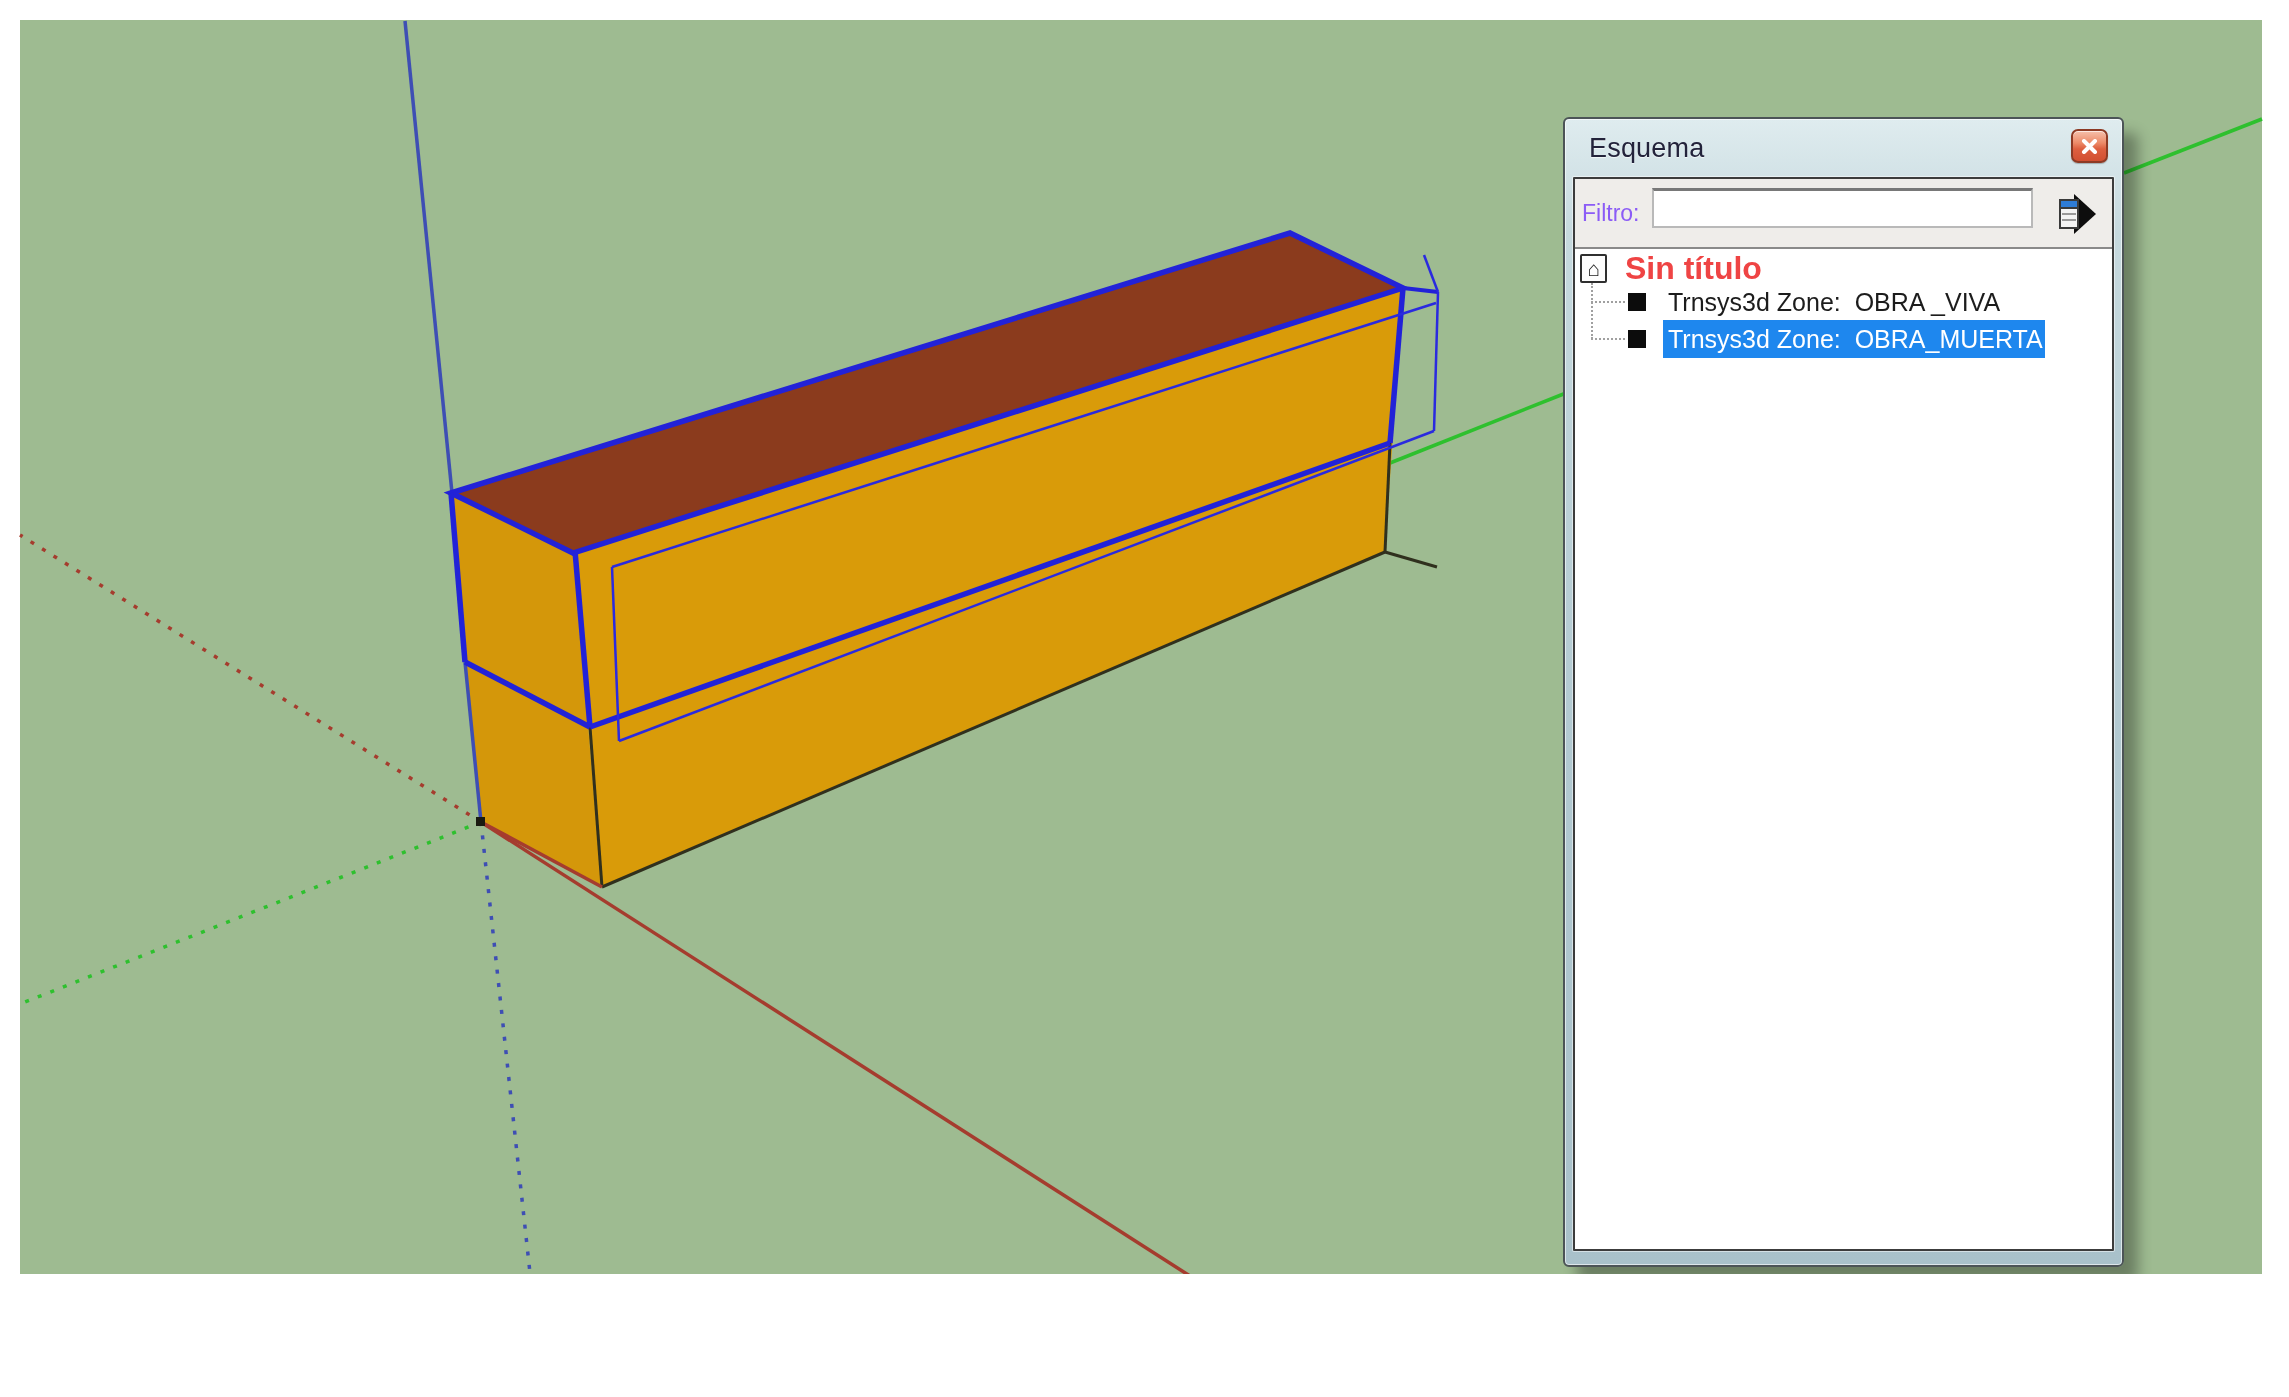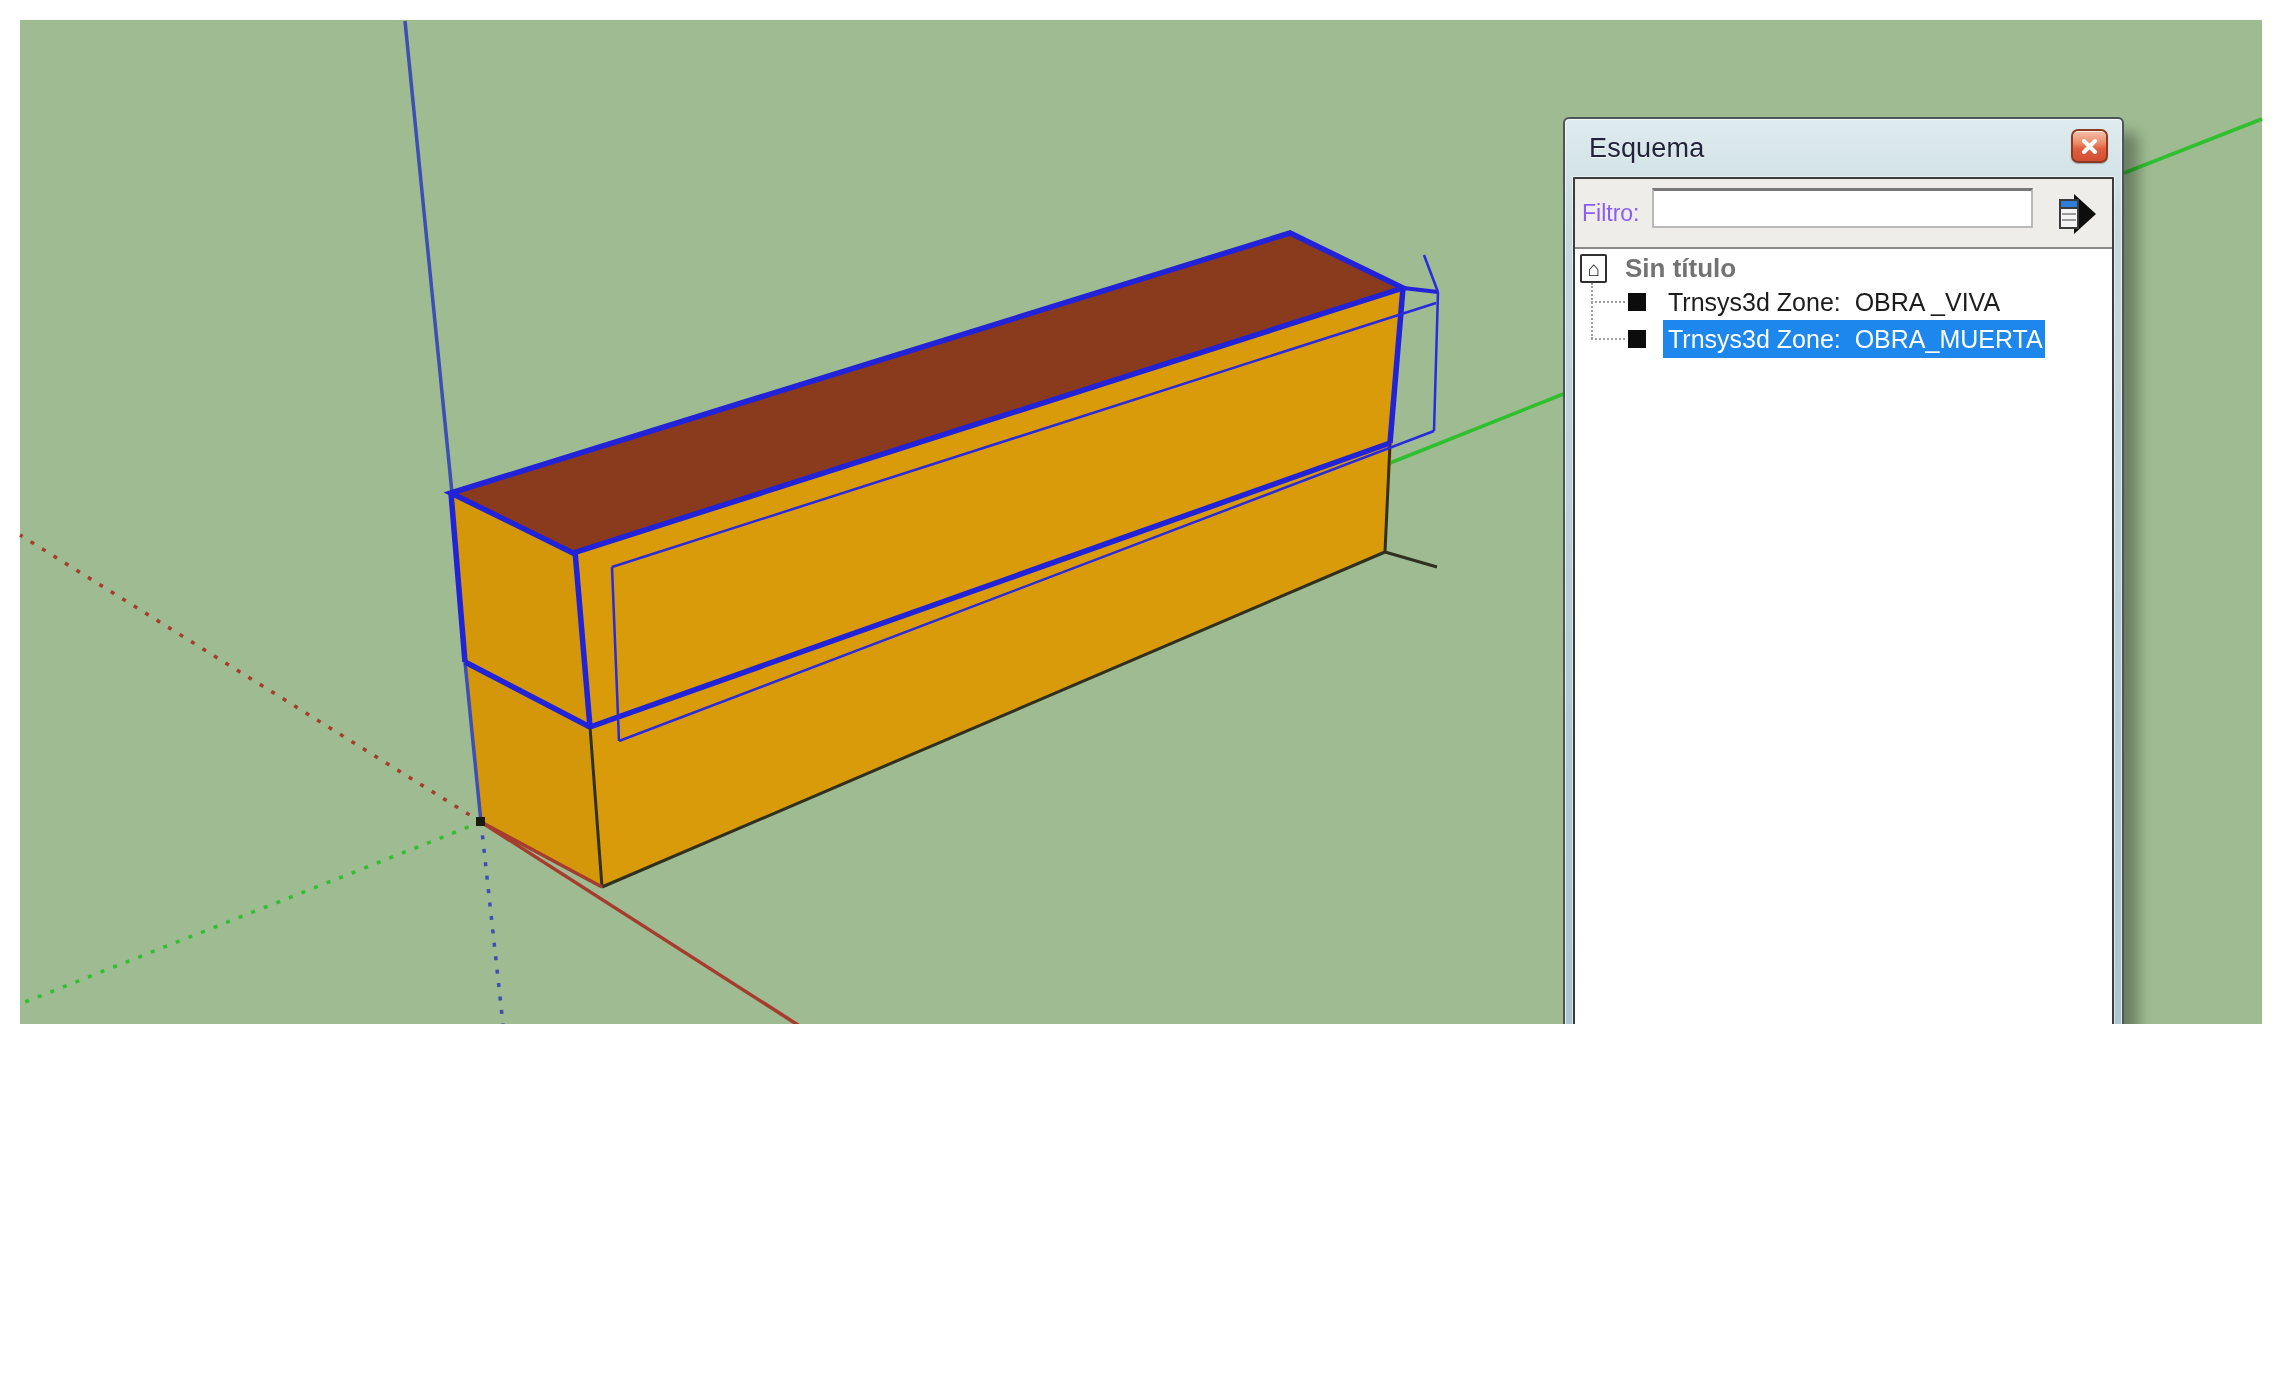--- a/index.html
+++ b/index.html
@@ -1,16 +1,16 @@
 <!DOCTYPE html>
 <html><head>
 <meta charset="utf-8">
 <style>
   html,body{margin:0;padding:0;background:#ffffff;}
-  #app{position:relative;width:2289px;height:1024px;overflow:hidden;background:#ffffff;
+  #app{position:relative;width:2289px;height:1274px;overflow:hidden;background:#ffffff;
        font-family:"Liberation Sans","DejaVu Sans",sans-serif;}
   #scene-svg{position:absolute;left:0;top:0;z-index:1;}
 
   
   .panel{position:absolute;left:1563px;top:117px;width:557px;height:1146px;z-index:10;
          background:linear-gradient(180deg,#dfecef 0%,#c6d9de 10%,#b2c9d1 55%,#a9c1ca 100%);
          border:2px solid #4c5457;border-radius:6px;
          box-shadow:inset 0 0 0 1px rgba(255,255,255,.6), 14px 16px 14px rgba(0,0,0,.32);}
   .titlebar{position:absolute;left:0;top:0;right:0;height:58px;cursor:default;}
   .titlebar .title{position:absolute;left:24px;top:0;line-height:58px;font-size:27px;
@@ -28,22 +28,22 @@
   .filter-input{position:absolute;left:77px;top:9px;width:381px;height:40px;box-sizing:border-box;
                 background:#ffffff;border:2px solid #b9b9b9;border-top:3px solid #787878;
                 font-size:24px;font-family:inherit;padding:0 6px;outline:none;}
   .filter-details-btn{position:absolute;left:479px;top:11px;width:46px;height:48px;padding:0;
                       background:transparent;border:none;cursor:pointer;}
   .tree{position:absolute;left:0;right:0;top:70px;bottom:0;background:#ffffff;overflow:hidden;}
   .root-row{position:absolute;left:0;top:0;height:40px;width:100%;}
   .house-frame{position:absolute;left:5px;top:5px;width:27px;height:29px;box-sizing:border-box;
                border:2px solid #2f2f2f;border-radius:2px;background:#fdfdfd;text-align:center;}
   .house-frame span{font-size:21px;line-height:25px;color:#1a1a1a;}
-  .root-label{position:absolute;left:50px;top:3px;line-height:32px;font-size:26px;font-weight:bold;
-              color:#737373;white-space:pre;}
+  .root-label{position:absolute;left:50px;top:3px;line-height:32px;font-size:32px;font-weight:bold;
+              color:#ef4444;white-space:pre;}
   .tree-vline{position:absolute;left:16px;top:34px;height:56px;width:0;
               border-left:2px dotted #a0a0a0;}
   .tree-stub{position:absolute;left:16px;width:34px;height:0;border-top:2px dotted #a0a0a0;}
   .stub-1{top:52px;} .stub-2{top:89px;}
   .zone-bullet{position:absolute;left:53px;width:18px;height:18px;background:#0c0c0c;}
   .bullet-1{top:44px;} .bullet-2{top:81px;}
   .zone-row{position:absolute;left:88px;height:38px;cursor:default;}
   .zone-row .zlabel{display:block;padding:0 5px;line-height:38px;font-size:25px;white-space:pre;}
   .zone-row-1{top:34px;} .zone-row-1 .zlabel{color:#1c1c1c;}
   .zone-row-2{top:71px;width:382px;text-align:right;} 

